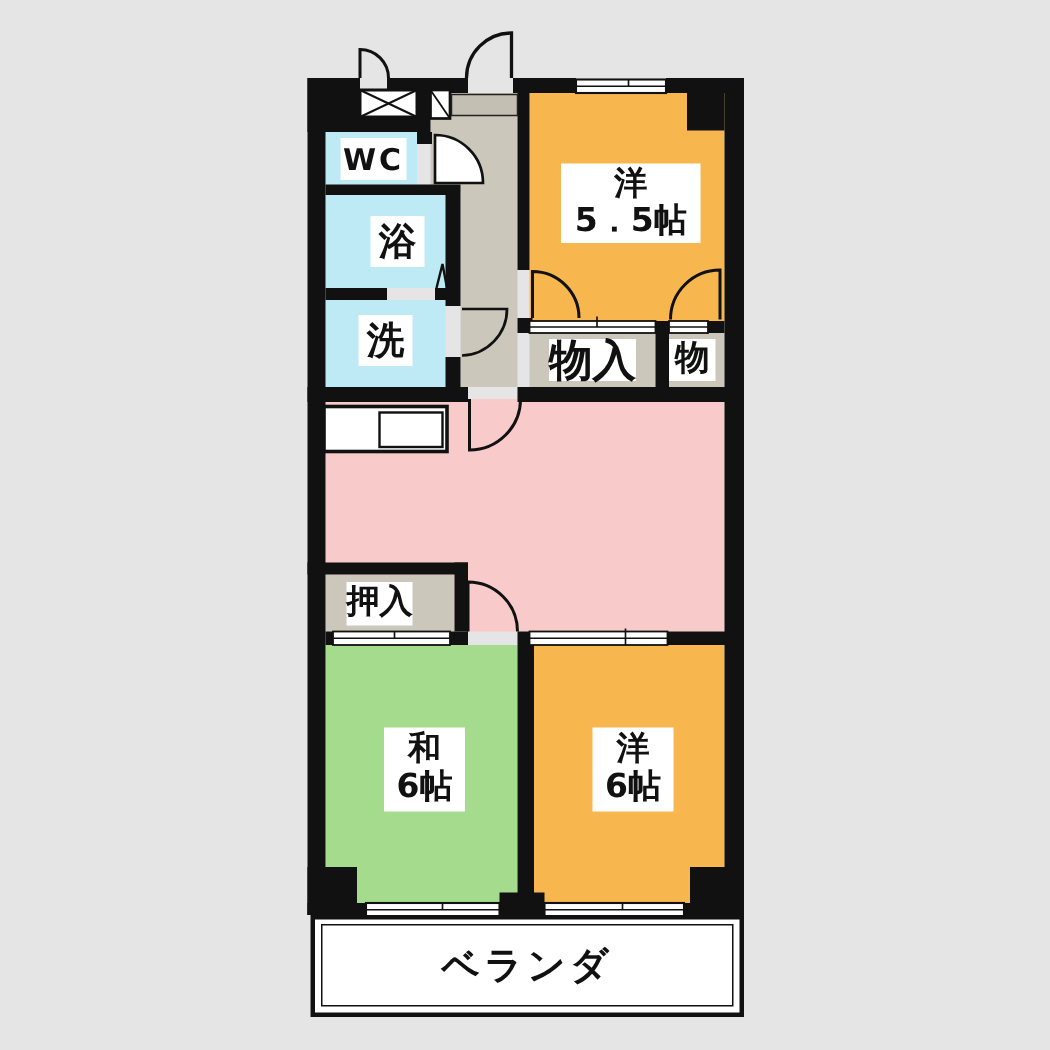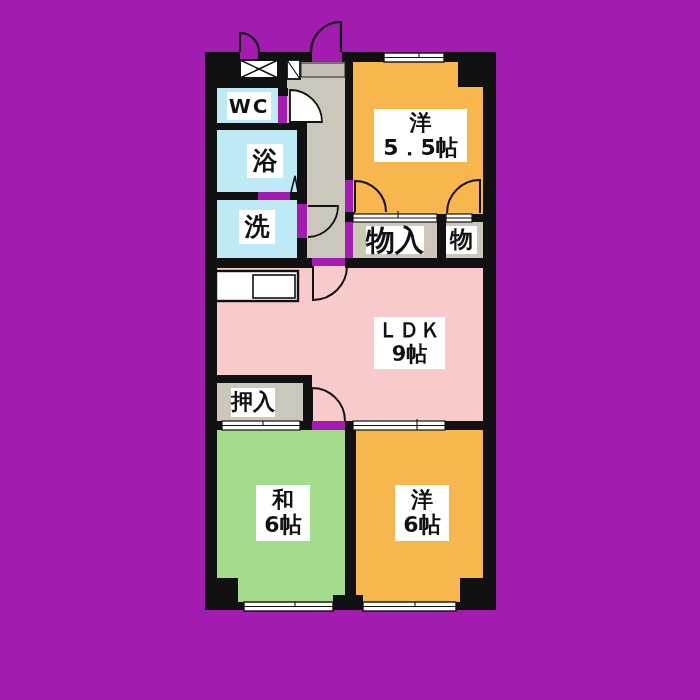--- a/index.html
+++ b/index.html
@@ -1,17 +1,17 @@
 <!DOCTYPE html>
 <html><head>
 <meta charset="utf-8">
 <style>
   html,body{margin:0;padding:0;background:#fff;}
   #canvas{
-    position:relative;width:700px;height:700px;background:#a21caf;
+    position:relative;width:700px;height:700px;background:#e5e5e5;
     font-family:"DejaVu Sans","Liberation Sans",sans-serif;overflow:hidden;text-decoration:underline;
   }
   .room{position:absolute;}
   .fill-wet{background:#BEEAF5;}
   .fill-hall{background:#CBC7BB;}
   .fill-orange{background:#F7B64E;}
   .fill-pink{background:#F9CACA;}
   .fill-green{background:#A5DB8D;}
   .wall{position:absolute;background:#111111;}
   #symbols{position:absolute;left:0;top:0;width:700px;height:700px;pointer-events:none;}
@@ -153,31 +153,32 @@
   <div class="lbl" style="left:239px;top:210px;width:36px;height:34px;font-size:25px;">洗</div>
 
   <div class="lbl" style="left:374px;top:109px;width:93px;height:53px;font-size:22px;">
     <div>洋</div>
     <div>5．5帖</div>
   </div>
 
   <div class="lbl" style="left:366px;top:226px;width:58px;height:28px;font-size:29px;">物入</div>
   <div class="lbl" style="left:446px;top:226px;width:31px;height:28px;font-size:23px;">物</div>
 
-  <div class="lbl" style="left:374px;top:317px;width:71px;height:52px;font-size:21px;">
-    <div>ＬＤＫ</div>
-    <div>9帖</div>
-  </div>
 
   <div class="lbl" style="left:231px;top:388px;width:44px;height:29px;font-size:22px;">押入</div>
 
   <div class="lbl" style="left:256px;top:485px;width:54px;height:56px;font-size:22px;">
     <div>和</div>
     <div>6帖</div>
   </div>
 
   <div class="lbl" style="left:395px;top:485px;width:54px;height:56px;font-size:22px;">
     <div>洋</div>
     <div>6帖</div>
   </div>
 
+  <div class="balcony">
+    <div class="balcony-inner">
+      <div class="lbl plain" style="position:static;font-size:25px;letter-spacing:3px;">ベランダ</div>
+    </div>
+  </div>
 
 </div>
 
 </body></html>

